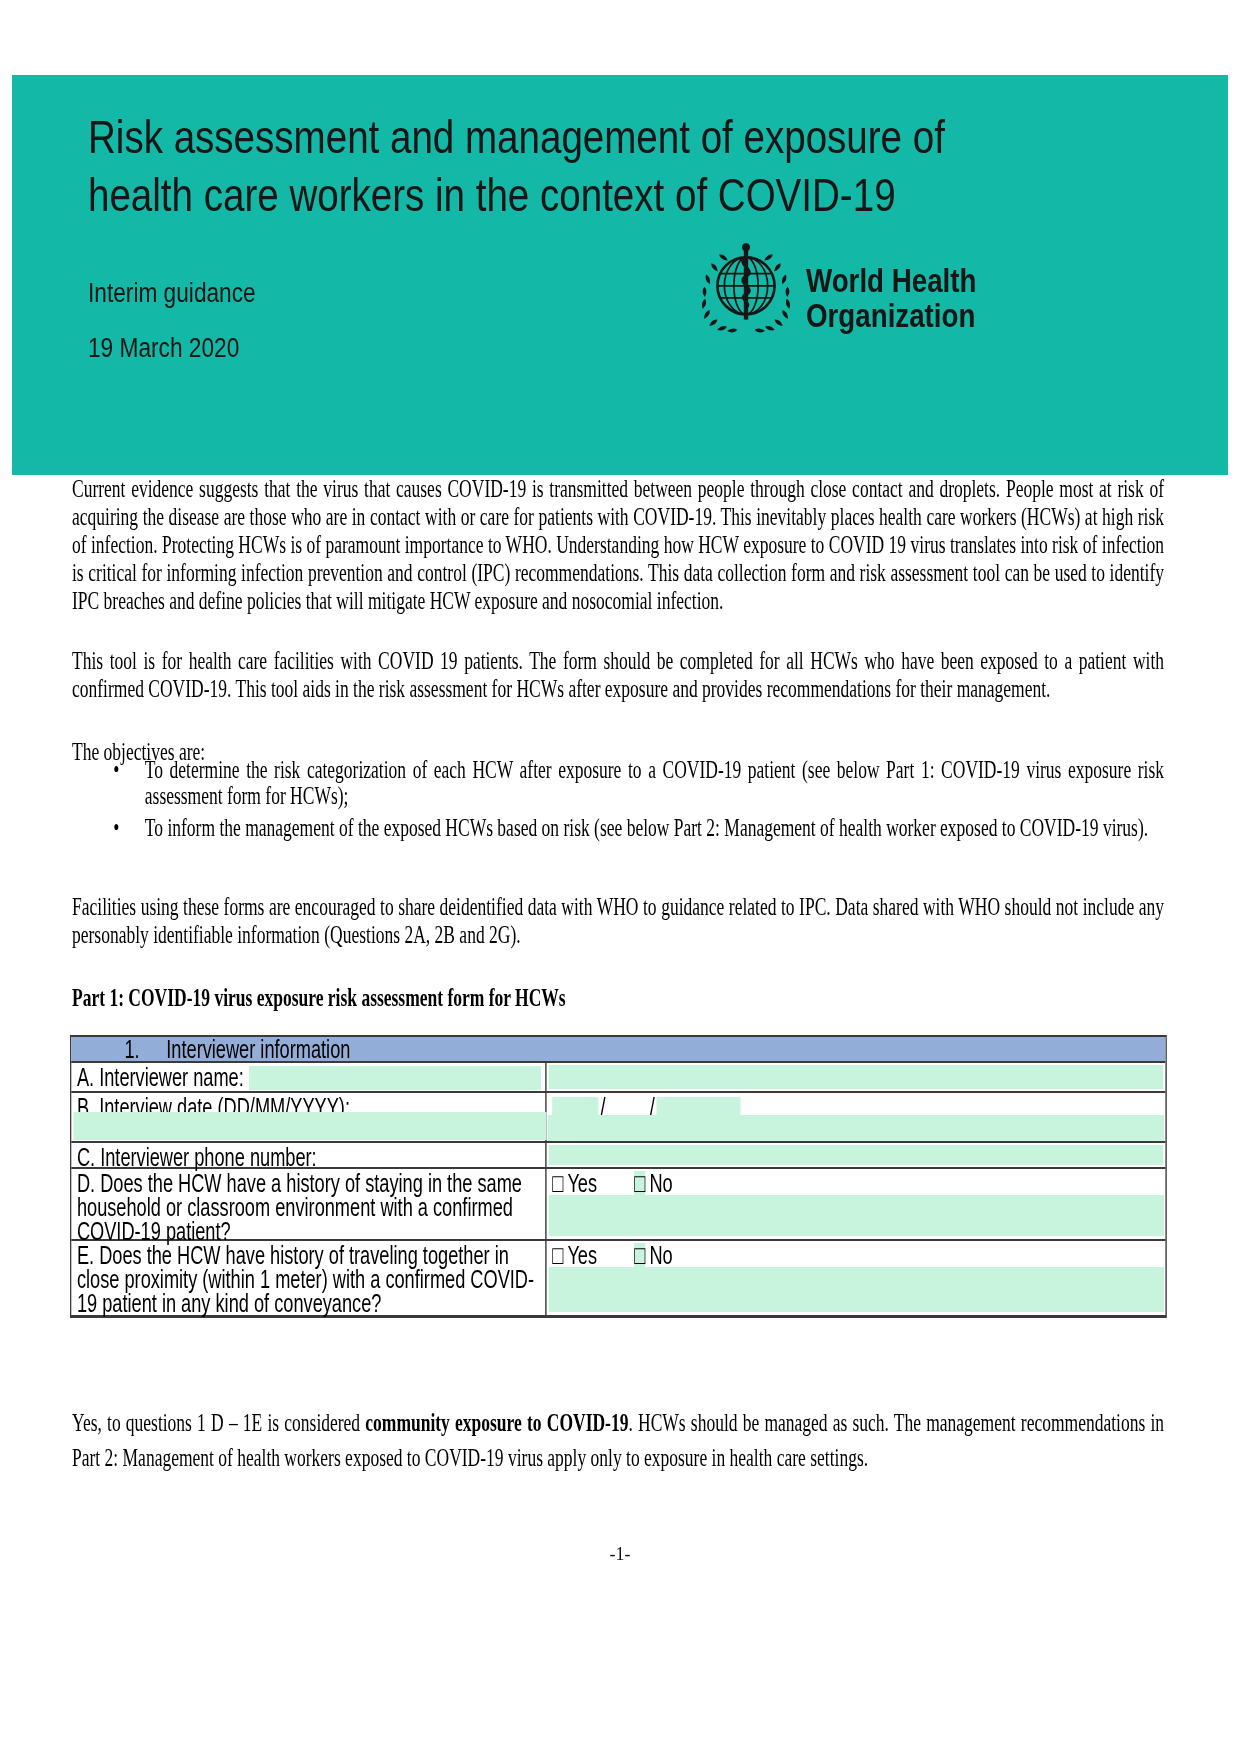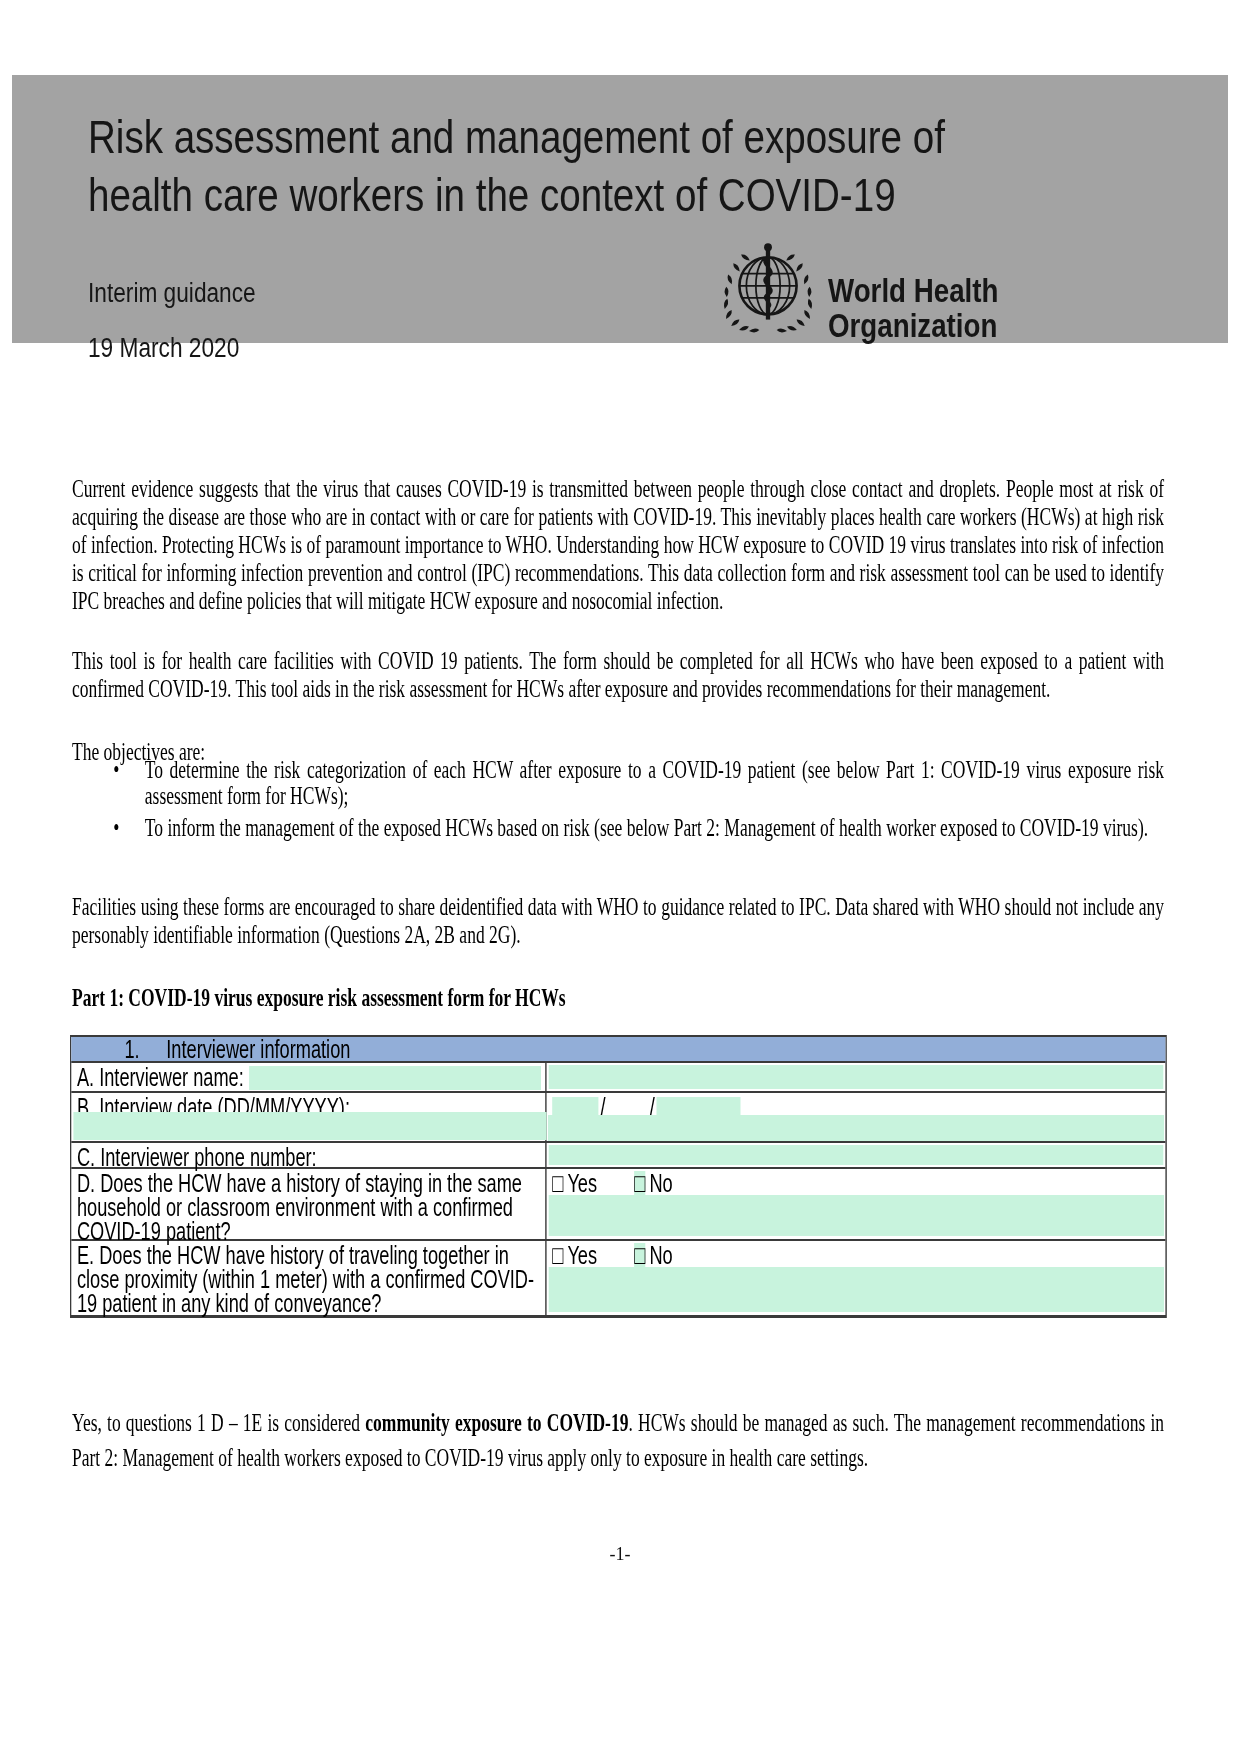--- a/index.html
+++ b/index.html
@@ -1,29 +1,29 @@
 <!DOCTYPE html>
 <html><head>
 <meta charset="utf-8">
 <style>
   html,body{margin:0;padding:0;}
   body{width:1240px;height:1753px;background:#ffffff;position:relative;
        font-family:"Liberation Serif",serif;color:#000;overflow:hidden;}
 
   
-  .header-band{position:absolute;left:12px;top:75px;width:1216px;height:268px;
-               background:#a3a3a3;}
+  .header-band{position:absolute;left:12px;top:75px;width:1216px;height:400px;
+               background:#14b8a6;}
   .doc-title{position:absolute;left:76px;top:33px;
              font-family:"Liberation Sans",sans-serif;font-size:47px;line-height:58px;
              color:#161616;white-space:nowrap;transform:scaleX(.82);transform-origin:0 0;}
   .doc-sub{position:absolute;left:76px;font-family:"Liberation Sans",sans-serif;
            font-size:27px;color:#161616;white-space:nowrap;
            transform:scaleX(.84);transform-origin:0 0;}
   .sub1{top:203px;} .sub2{top:258px;}
-  .logo-wrap{position:absolute;left:704px;top:164px;display:flex;align-items:flex-end;}
+  .logo-wrap{position:absolute;left:682px;top:164px;display:flex;align-items:center;}
   .logo-wrap svg{width:104px;height:104px;display:block;}
   .logo-text{font-family:"Liberation Sans",sans-serif;font-weight:bold;font-size:33px;
              line-height:35px;color:#161616;margin:14px 0 0 8px;white-space:nowrap;
              transform:scaleX(.84);transform-origin:0 0;}
 
   
   .content{position:absolute;left:72px;top:0;width:1560px;
            transform:scaleX(.70);transform-origin:0 0;
            font-size:25px;line-height:28px;color:#000;}
   .blk{position:absolute;left:0;width:1560px;}

